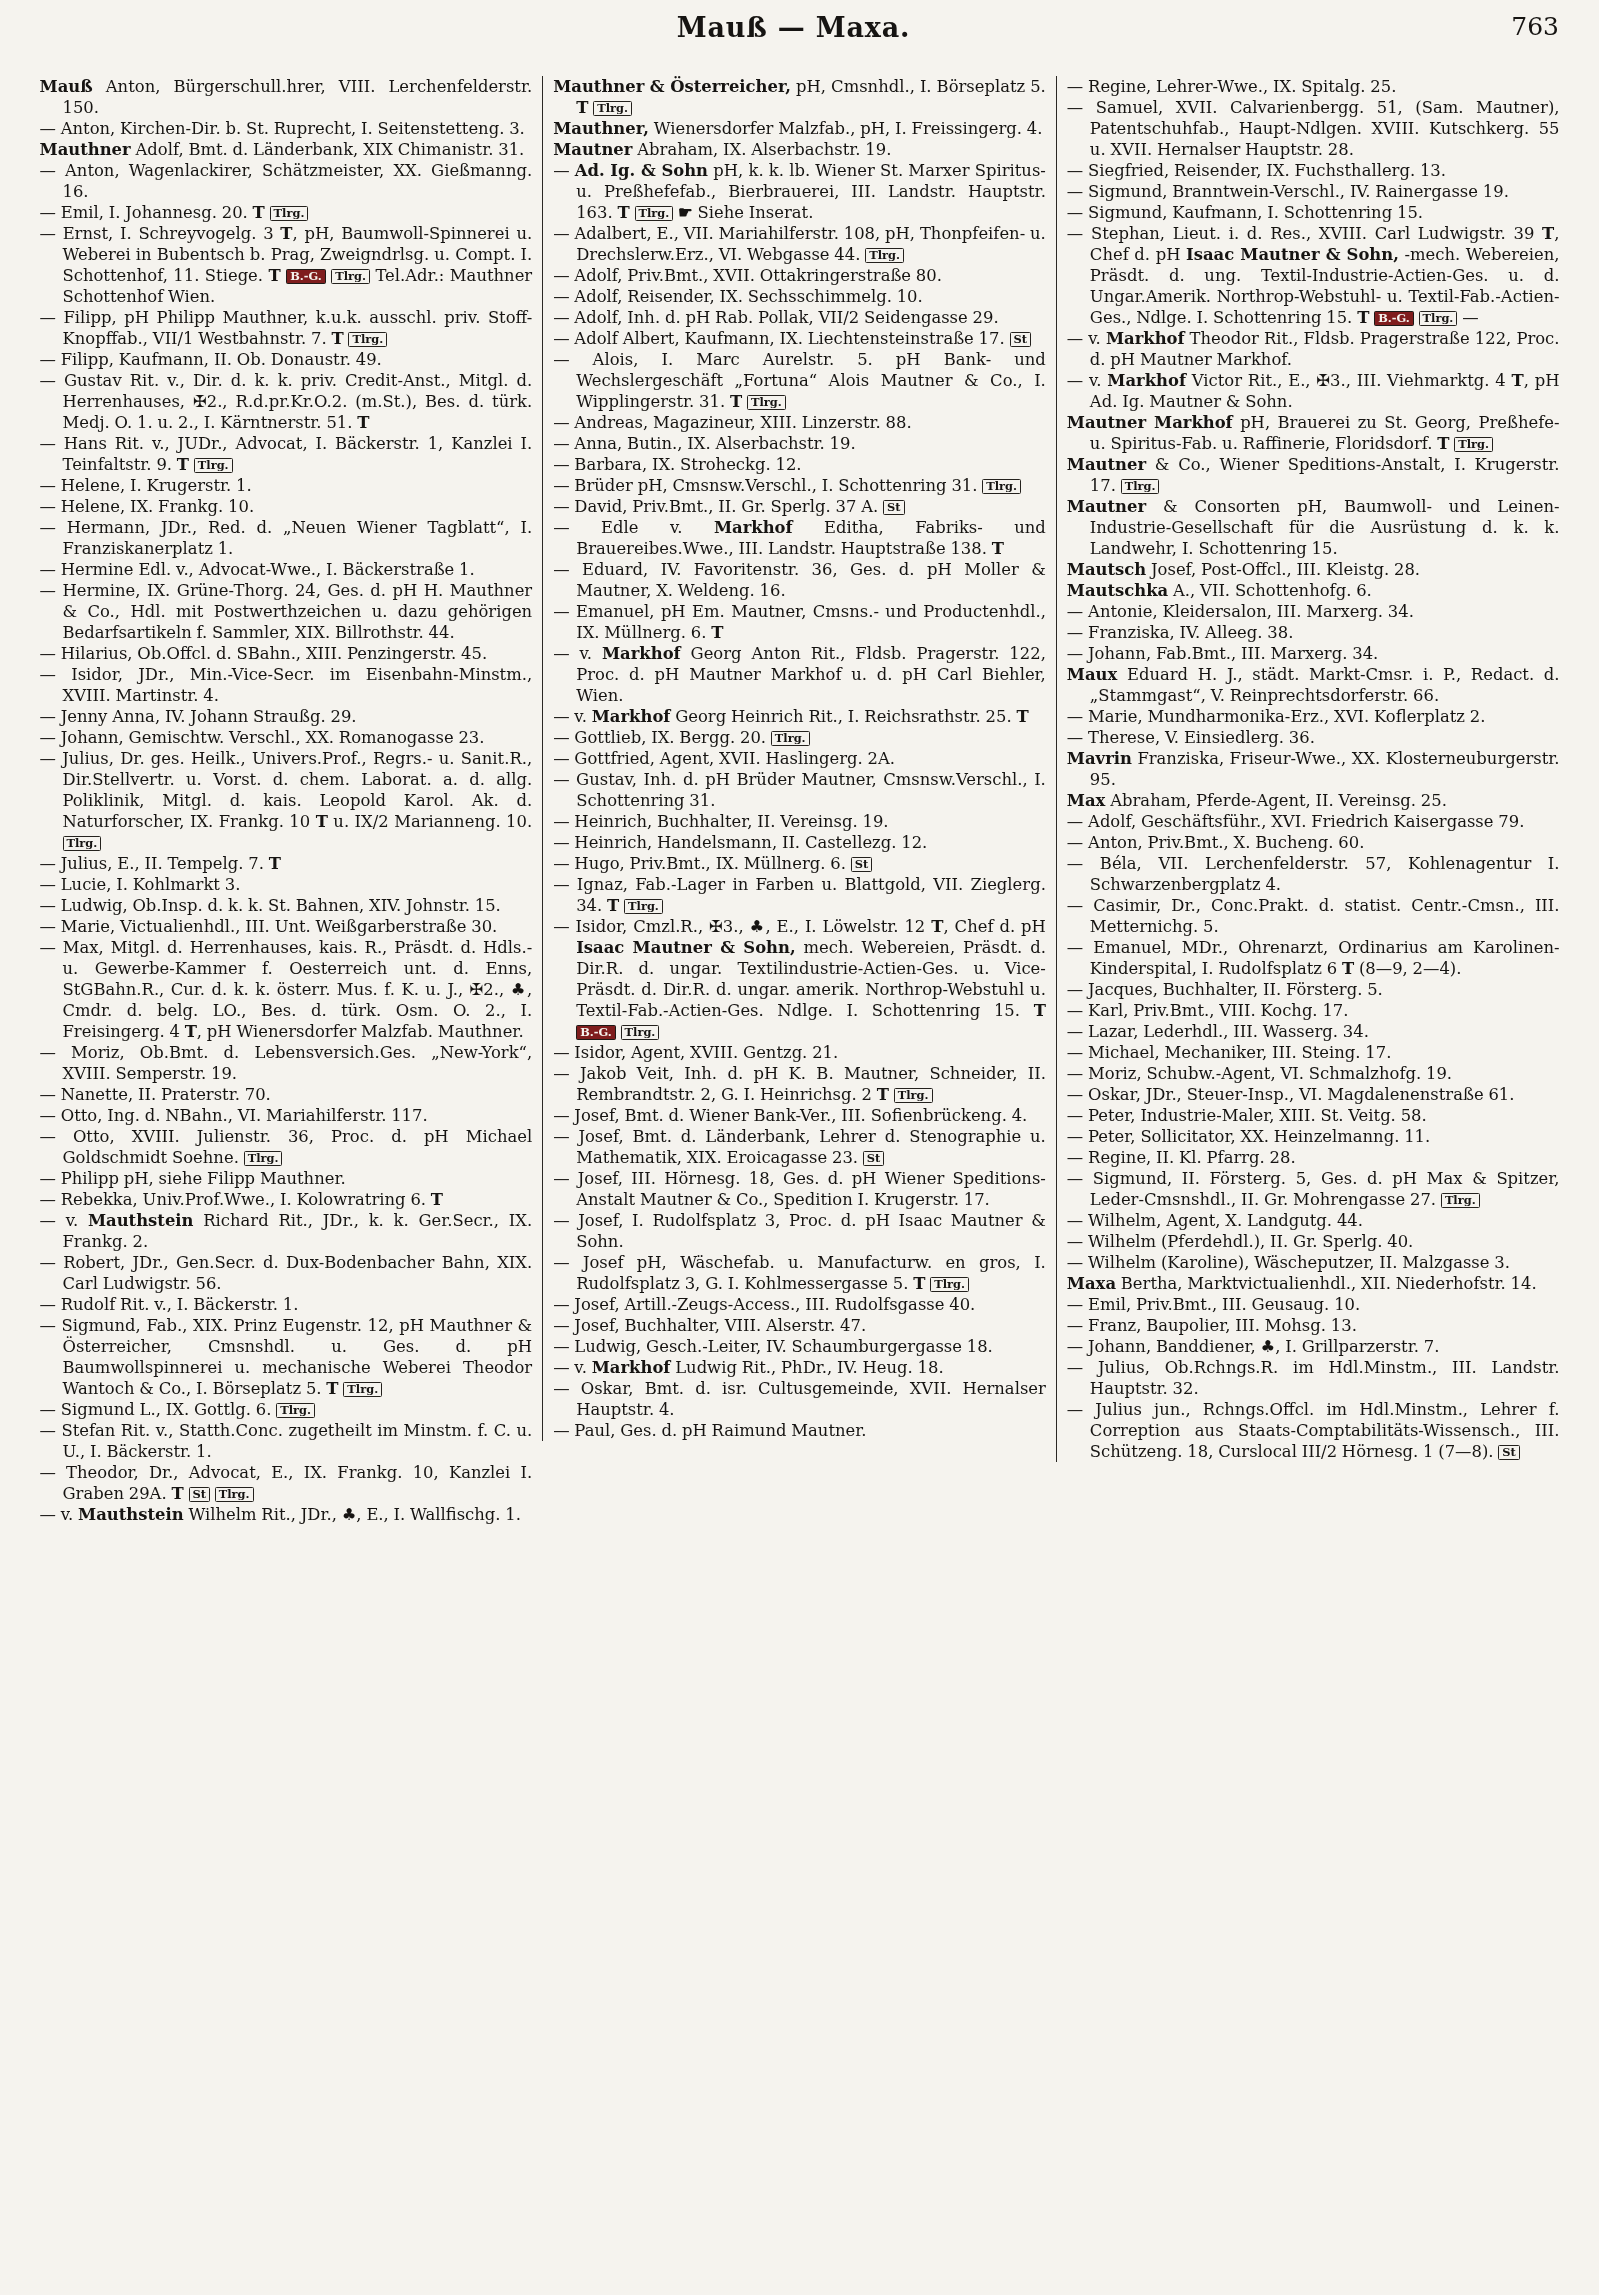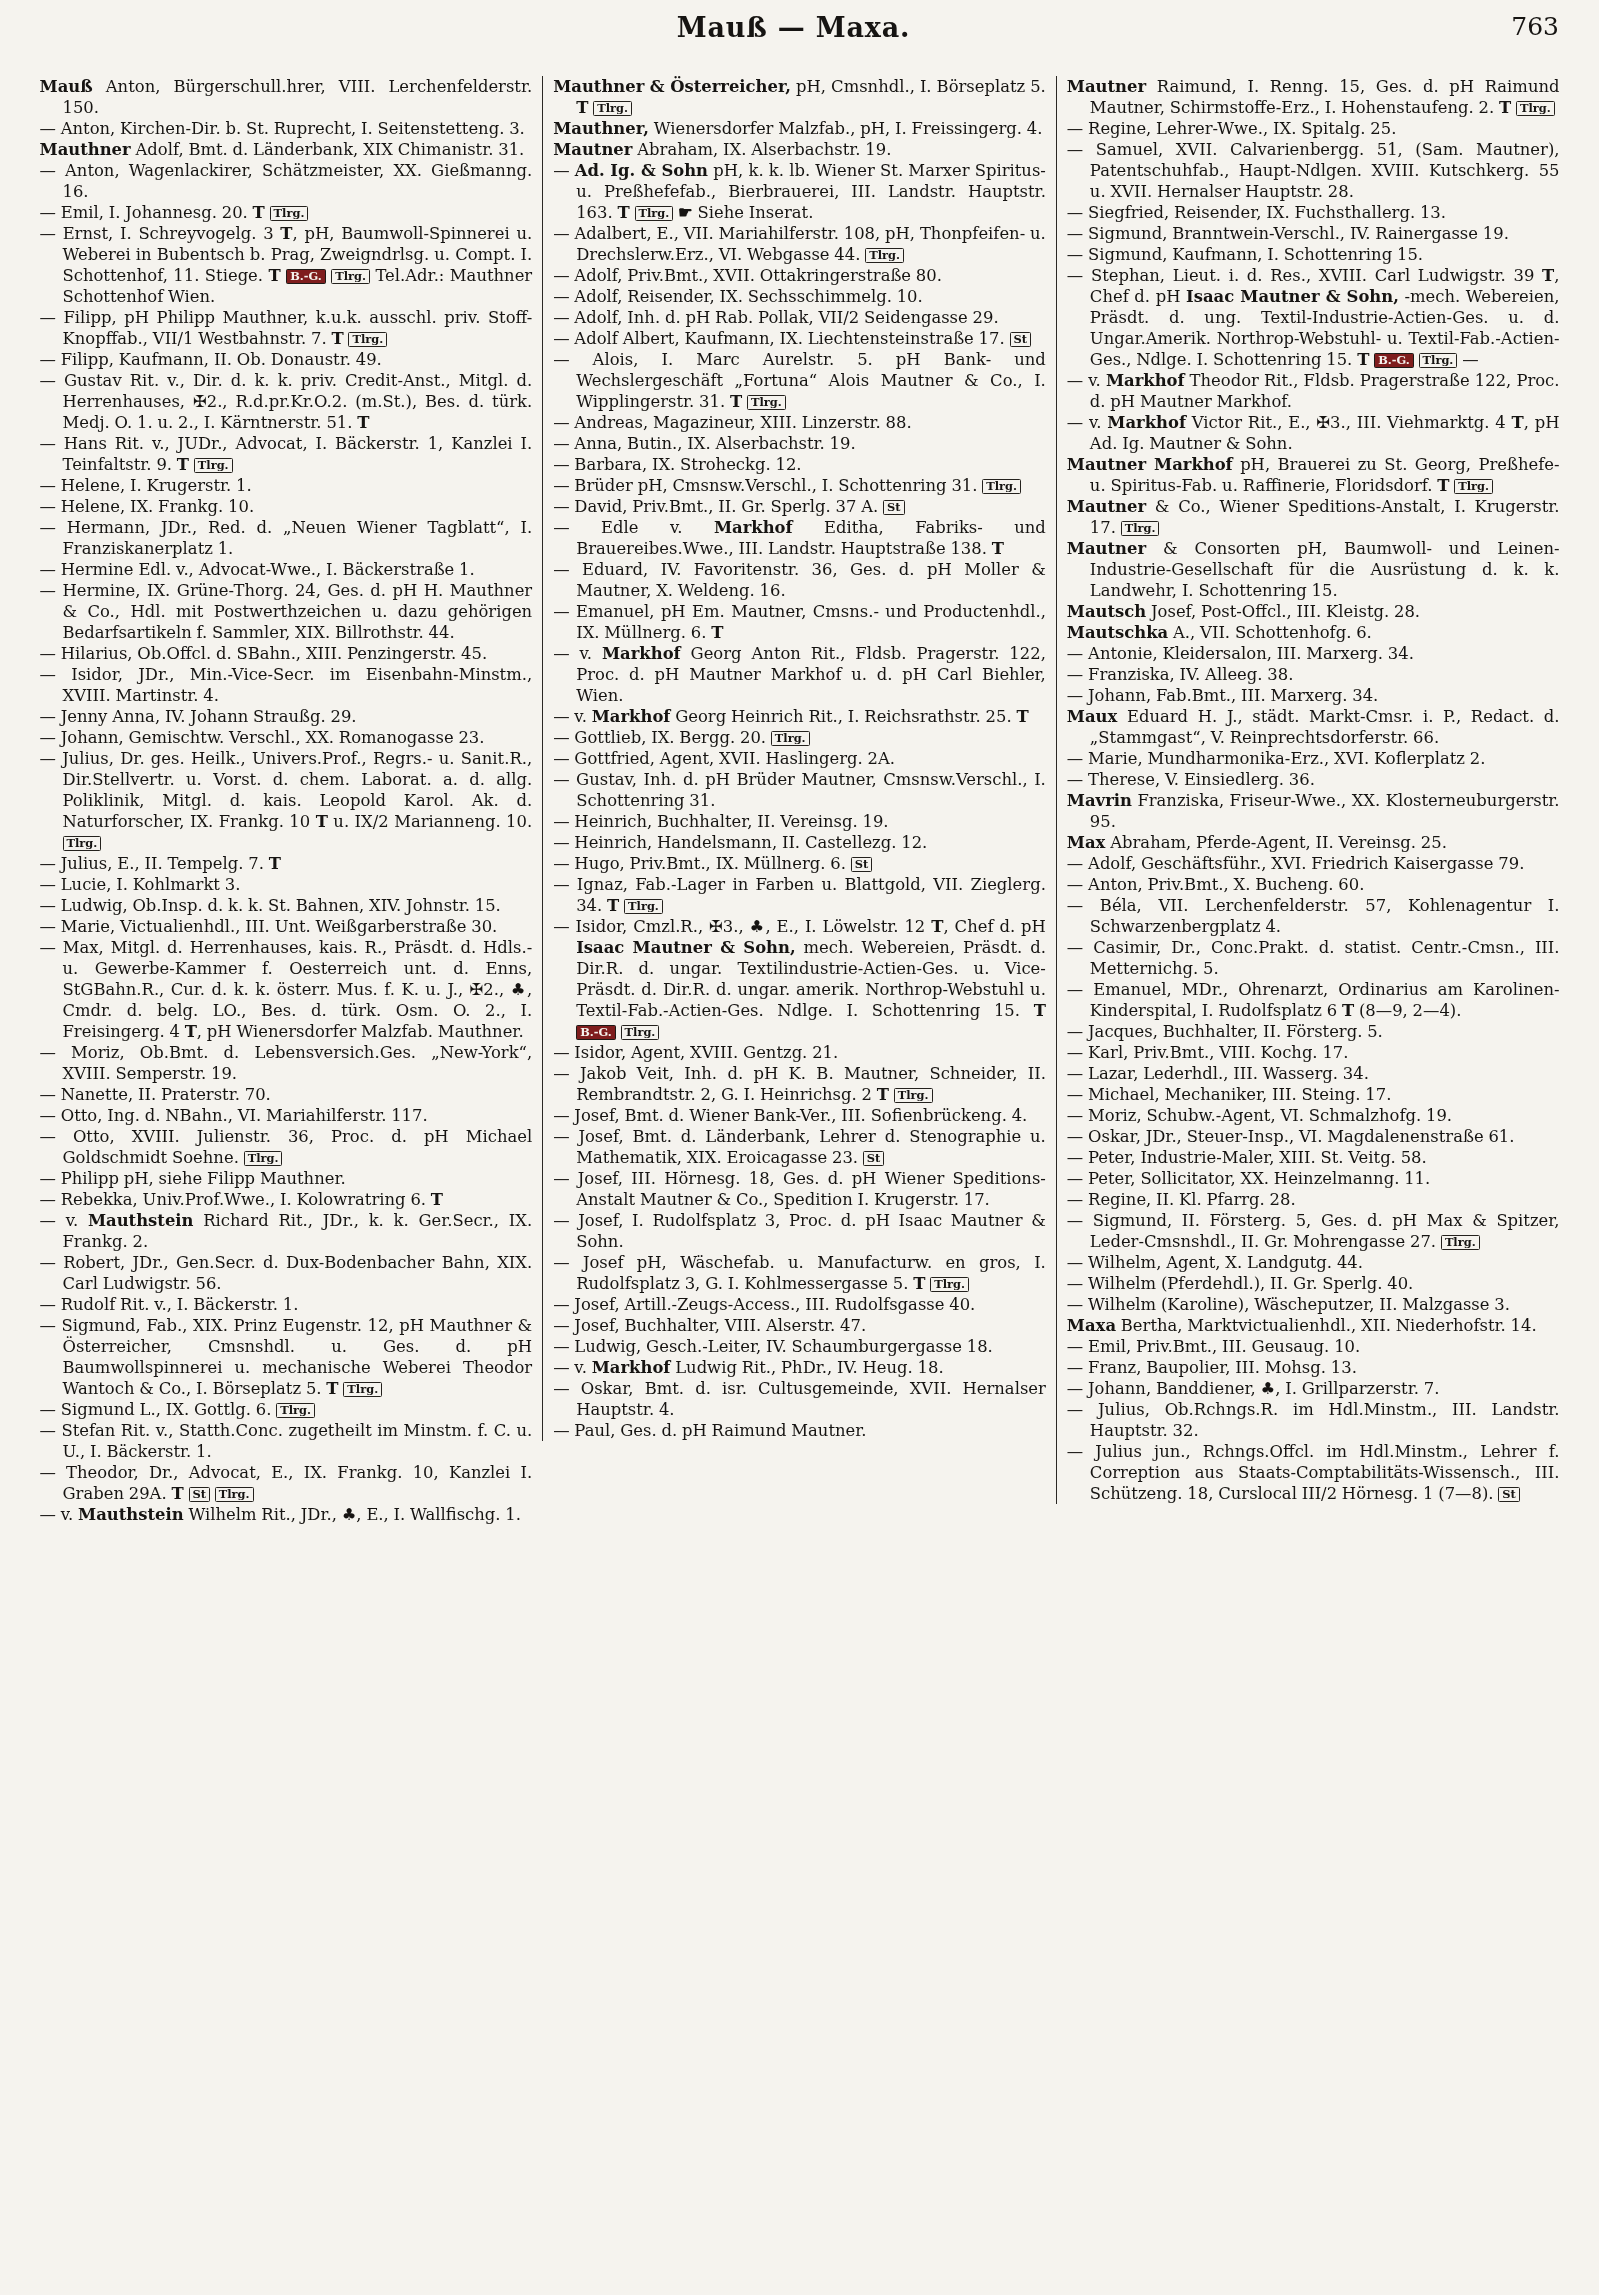--- a/index.html
+++ b/index.html
@@ -167,21 +167,20 @@
         <p class="entry">— Josef, I. Rudolfsplatz 3, Proc. d. pH Isaac Mautner &amp; Sohn.</p>
         <p class="entry">— Josef pH, Wäschefab. u. Manufacturw. en gros, I. Rudolfsplatz 3, G. I. Kohlmessergasse 5. <b>T</b> <span class="badge">Tlrg.</span></p>
         <p class="entry">— Josef, Artill.-Zeugs-Access., III. Rudolfsgasse 40.</p>
         <p class="entry">— Josef, Buchhalter, VIII. Alserstr. 47.</p>
         <p class="entry">— Ludwig, Gesch.-Leiter, IV. Schaumburgergasse 18.</p>
         <p class="entry">— v. <b>Markhof</b> Ludwig Rit., PhDr., IV. Heug. 18.</p>
         <p class="entry">— Oskar, Bmt. d. isr. Cultusgemeinde, XVII. Hernalser Hauptstr. 4.</p>
         <p class="entry">— Paul, Ges. d. pH Raimund Mautner.</p>
       </div>
       <div class="col">
-        <p class="entry"><b>Mautner</b> Raimund, I. Renng. 15, Ges. d. pH Raimund Mautner, Schirmstoffe-Erz., I. Hohenstaufeng. 2. <b>T</b> <span class="badge">Tlrg.</span></p>
         <p class="entry">— Regine, Lehrer-Wwe., IX. Spitalg. 25.</p>
         <p class="entry">— Samuel, XVII. Calvarienbergg. 51, (Sam. Mautner), Patentschuhfab., Haupt-Ndlgen. XVIII. Kutschkerg. 55 u. XVII. Hernalser Hauptstr. 28.</p>
         <p class="entry">— Siegfried, Reisender, IX. Fuchsthallerg. 13.</p>
         <p class="entry">— Sigmund, Branntwein-Verschl., IV. Rainergasse 19.</p>
         <p class="entry">— Sigmund, Kaufmann, I. Schottenring 15.</p>
         <p class="entry">— Stephan, Lieut. i. d. Res., XVIII. Carl Ludwigstr. 39 <b>T</b>, Chef d. pH <b>Isaac Mautner &amp; Sohn,</b> -mech. Webereien, Präsdt. d. ung. Textil-Industrie-Actien-Ges. u. d. Ungar.Amerik. Northrop-Webstuhl- u. Textil-Fab.-Actien-Ges., Ndlge. I. Schottenring 15. <b>T</b> <span class="badge badge-dark">B.-G.</span> <span class="badge">Tlrg.</span> —</p>
         <p class="entry">— v. <b>Markhof</b> Theodor Rit., Fldsb. Pragerstraße 122, Proc. d. pH Mautner Markhof.</p>
         <p class="entry">— v. <b>Markhof</b> Victor Rit., E., ✠3., III. Viehmarktg. 4 <b>T</b>, pH Ad. Ig. Mautner &amp; Sohn.</p>
         <p class="entry"><b>Mautner Markhof</b> pH, Brauerei zu St. Georg, Preßhefe- u. Spiritus-Fab. u. Raffinerie, Floridsdorf. <b>T</b> <span class="badge">Tlrg.</span></p>
         <p class="entry"><b>Mautner</b> &amp; Co., Wiener Speditions-Anstalt, I. Krugerstr. 17. <span class="badge">Tlrg.</span></p>

